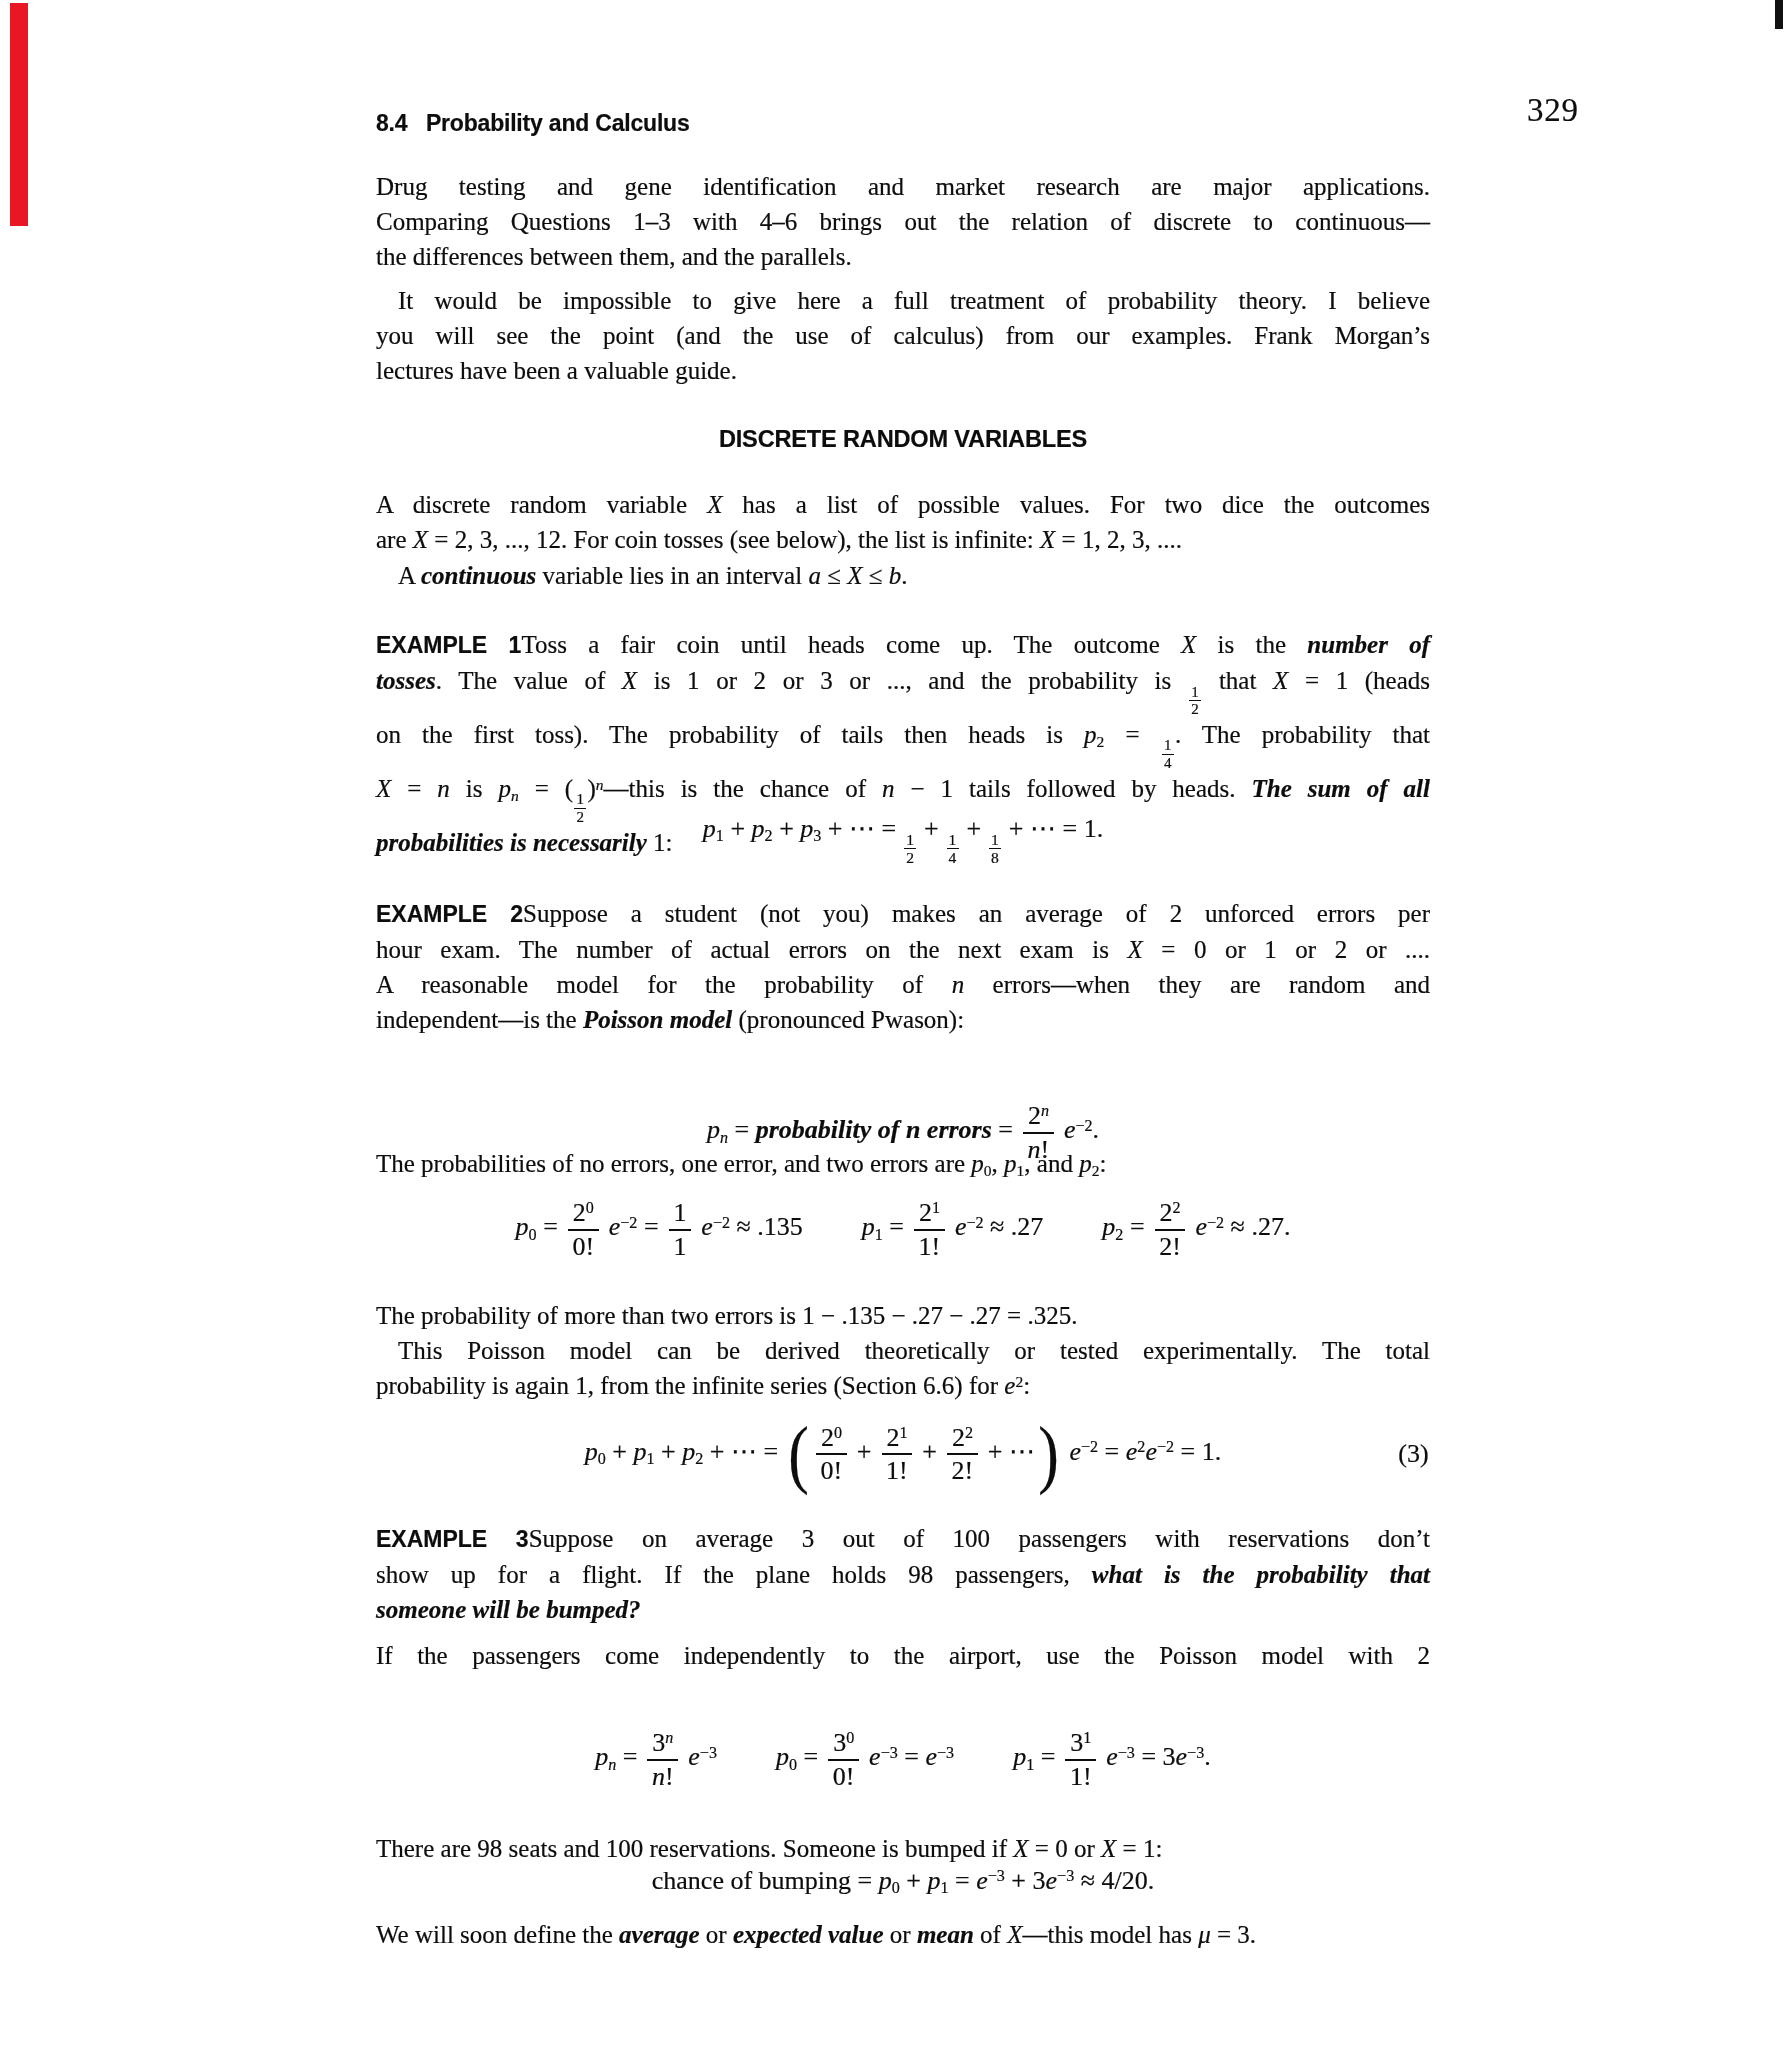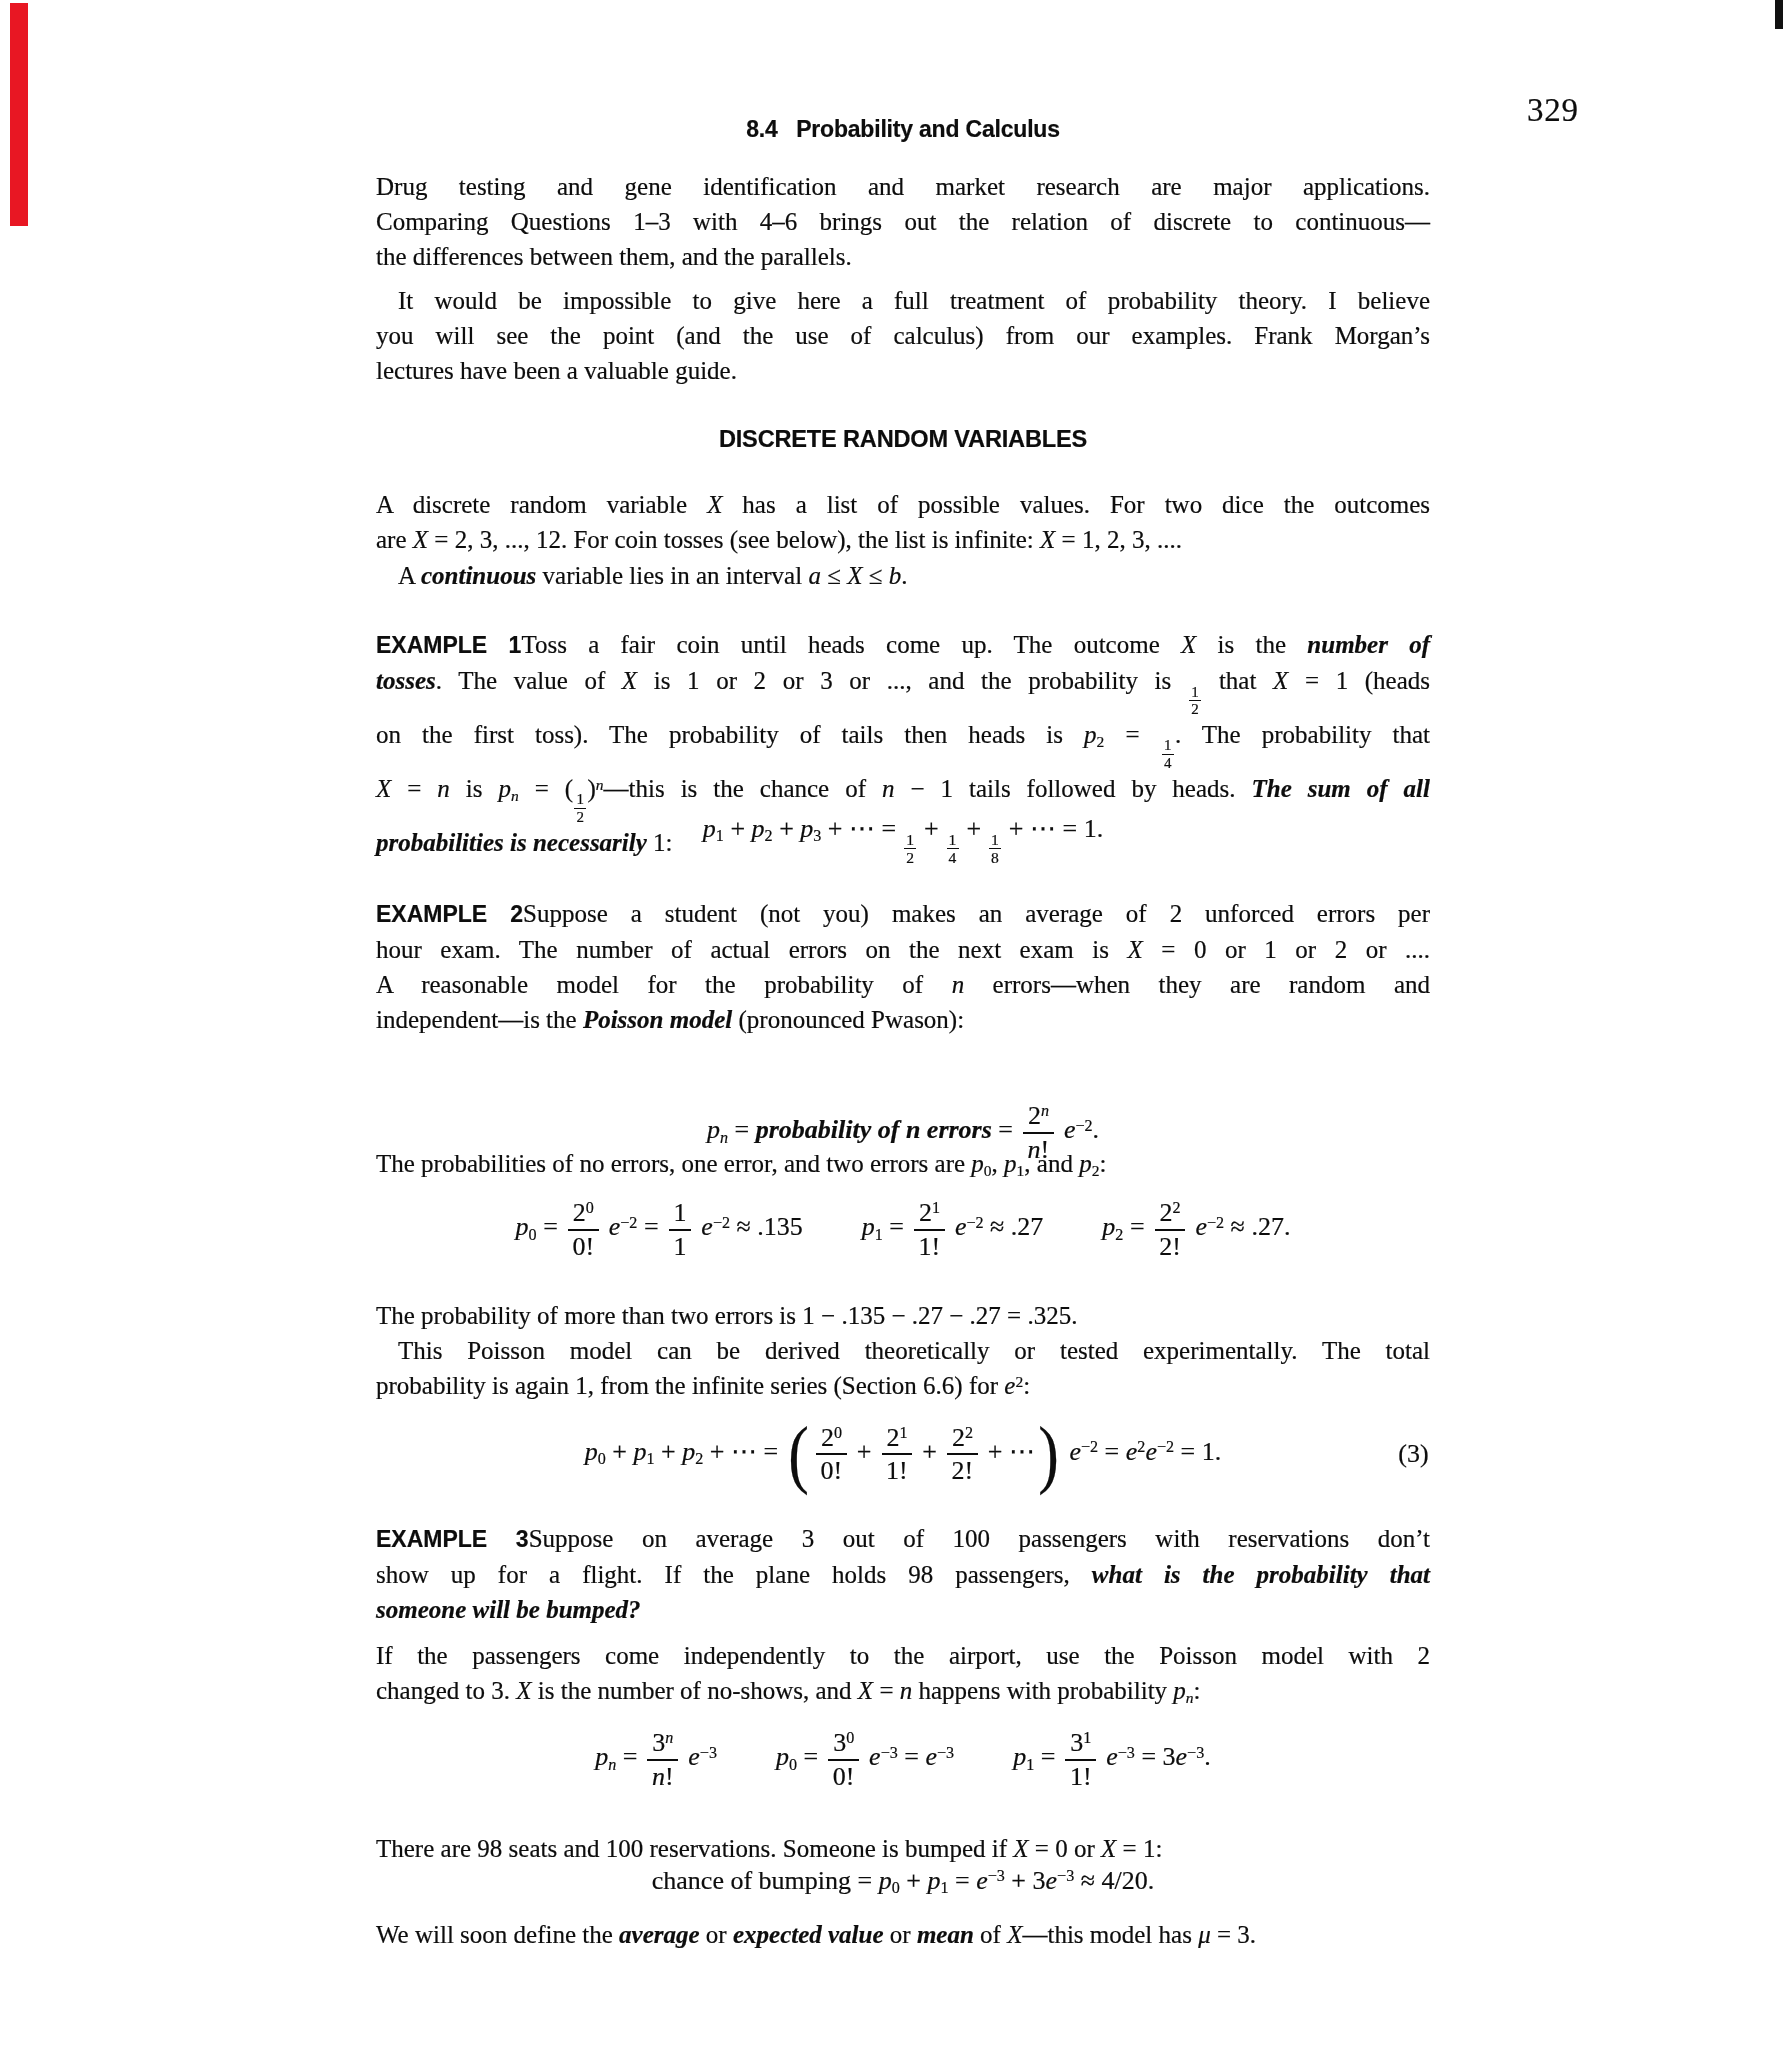--- a/index.html
+++ b/index.html
@@ -8,23 +8,23 @@
     font-family:"Liberation Serif","DejaVu Serif",serif;
     color:#0d0d0d; overflow:hidden;
     -webkit-text-stroke:0.2px #0d0d0d;
   }
   .abs{position:absolute;}
   
   .red-bar{left:10.4px;top:2.8px;width:17.4px;height:223px;}
   .corner-mark{left:1775px;top:0;width:7.6px;height:29px;}
   
   .runhead{
-    left:376px;top:110px;width:1054px;text-align:center;
+    left:376px;top:110px;width:1054px;
     font-family:"Liberation Sans","DejaVu Sans",sans-serif;
-    font-weight:700;font-size:23px;letter-spacing:-0.2px;white-space:pre;margin-top:6px;
+    font-weight:700;font-size:23px;letter-spacing:-0.2px;white-space:pre;
   }
   .pagenum{left:1527px;top:92px;font-size:33px;letter-spacing:0.7px;}
   
   .sechead{
     left:376px;top:426px;width:1054px;text-align:center;
     font-family:"Liberation Sans","DejaVu Sans",sans-serif;
     font-weight:700;font-size:23.6px;letter-spacing:-0.2px;
   }
   
   .para{left:376px;width:1054px;font-size:25px;line-height:35px;}
@@ -144,21 +144,20 @@
       <span class="eqtag">(3)</span>
     </div>
 
   <div class="abs para" style="top:1521px">
       <div class="pline"><span class="s-label">EXAMPLE 3</span><span>Suppose on average 3 out of 100 passengers with reservations don’t</span></div>
       <div class="pline"><span>show up for a flight. If the plane holds 98 passengers, </span><span class="s-bi">what is the probability that</span></div>
       <div class="pline last"><span class="s-bi">someone will be bumped?</span></div>
     </div>
   <div class="abs para" style="top:1638px">
       <div class="pline"><span>If the passengers come independently to the airport, use the Poisson model with 2</span></div>
-      <div class="pline last"><span>changed to 3. </span><span class="s-i">X</span><span> is the number of no-shows, and </span><span class="s-i">X</span><span> = </span><span class="s-i">n</span><span> happens with probability </span><span class="s-i">p</span><sub><span class="s-i">n</span></sub><span>:</span></div>
     </div>
   <div class="abs eq" style="top: 1718px; height: 83px; gap: 59px;">
       <span class="grp"><span class="s-i">p</span><sub><span class="s-i">n</span></sub><span> = </span><span class="frac"><span class="fn"><span>3</span><sup><span class="s-i">n</span></sup></span><span class="fd"><span class="s-i">n</span><span>!</span></span></span><span> </span><span class="s-i">e</span><sup><span>−3</span></sup></span>
       <span class="grp"><span class="s-i">p</span><sub><span>0</span></sub><span> = </span><span class="frac"><span class="fn"><span>3</span><sup><span>0</span></sup></span><span class="fd"><span>0!</span></span></span><span> </span><span class="s-i">e</span><sup><span>−3</span></sup><span> = </span><span class="s-i">e</span><sup><span>−3</span></sup></span>
       <span class="grp"><span class="s-i">p</span><sub><span>1</span></sub><span> = </span><span class="frac"><span class="fn"><span>3</span><sup><span>1</span></sup></span><span class="fd"><span>1!</span></span></span><span> </span><span class="s-i">e</span><sup><span>−3</span></sup><span> = 3</span><span class="s-i">e</span><sup><span>−3</span></sup><span>.</span></span>
     </div>
 
   <div class="abs para" style="top:1831px">
       <div class="pline last"><span>There are 98 seats and 100 reservations. Someone is bumped if </span><span class="s-i">X</span><span> = 0 or </span><span class="s-i">X</span><span> = 1:</span></div>
     </div>

